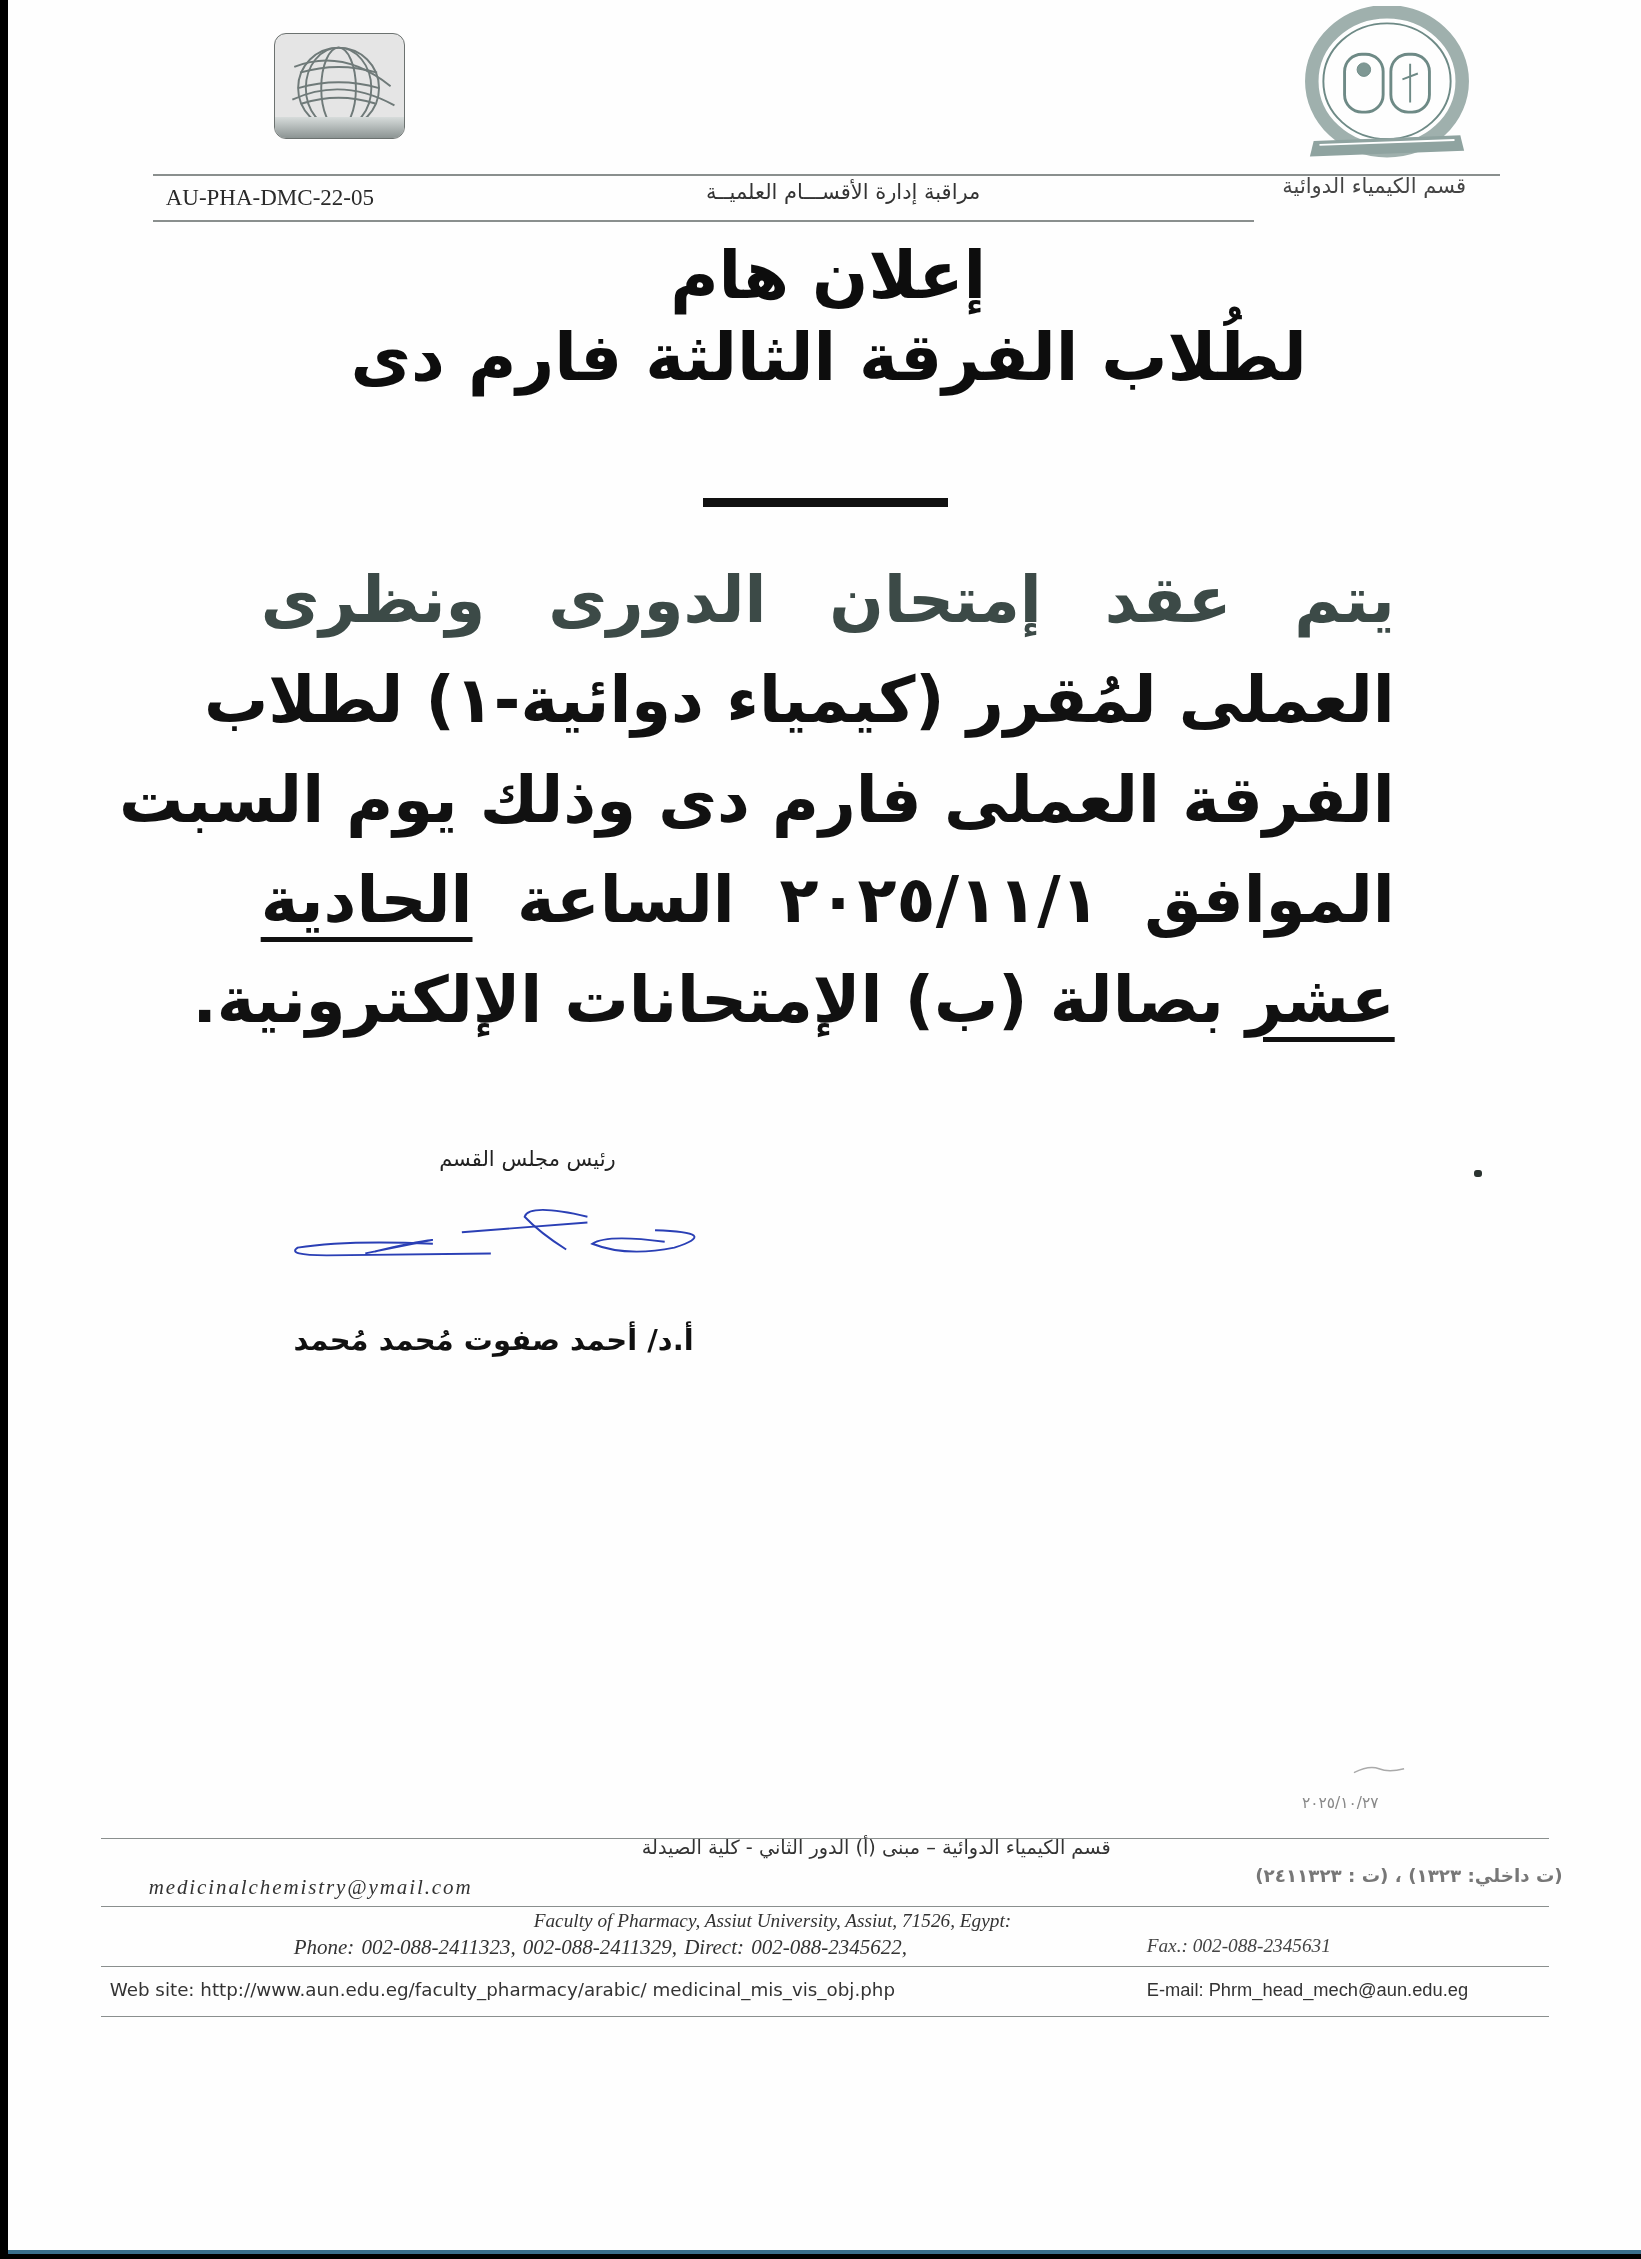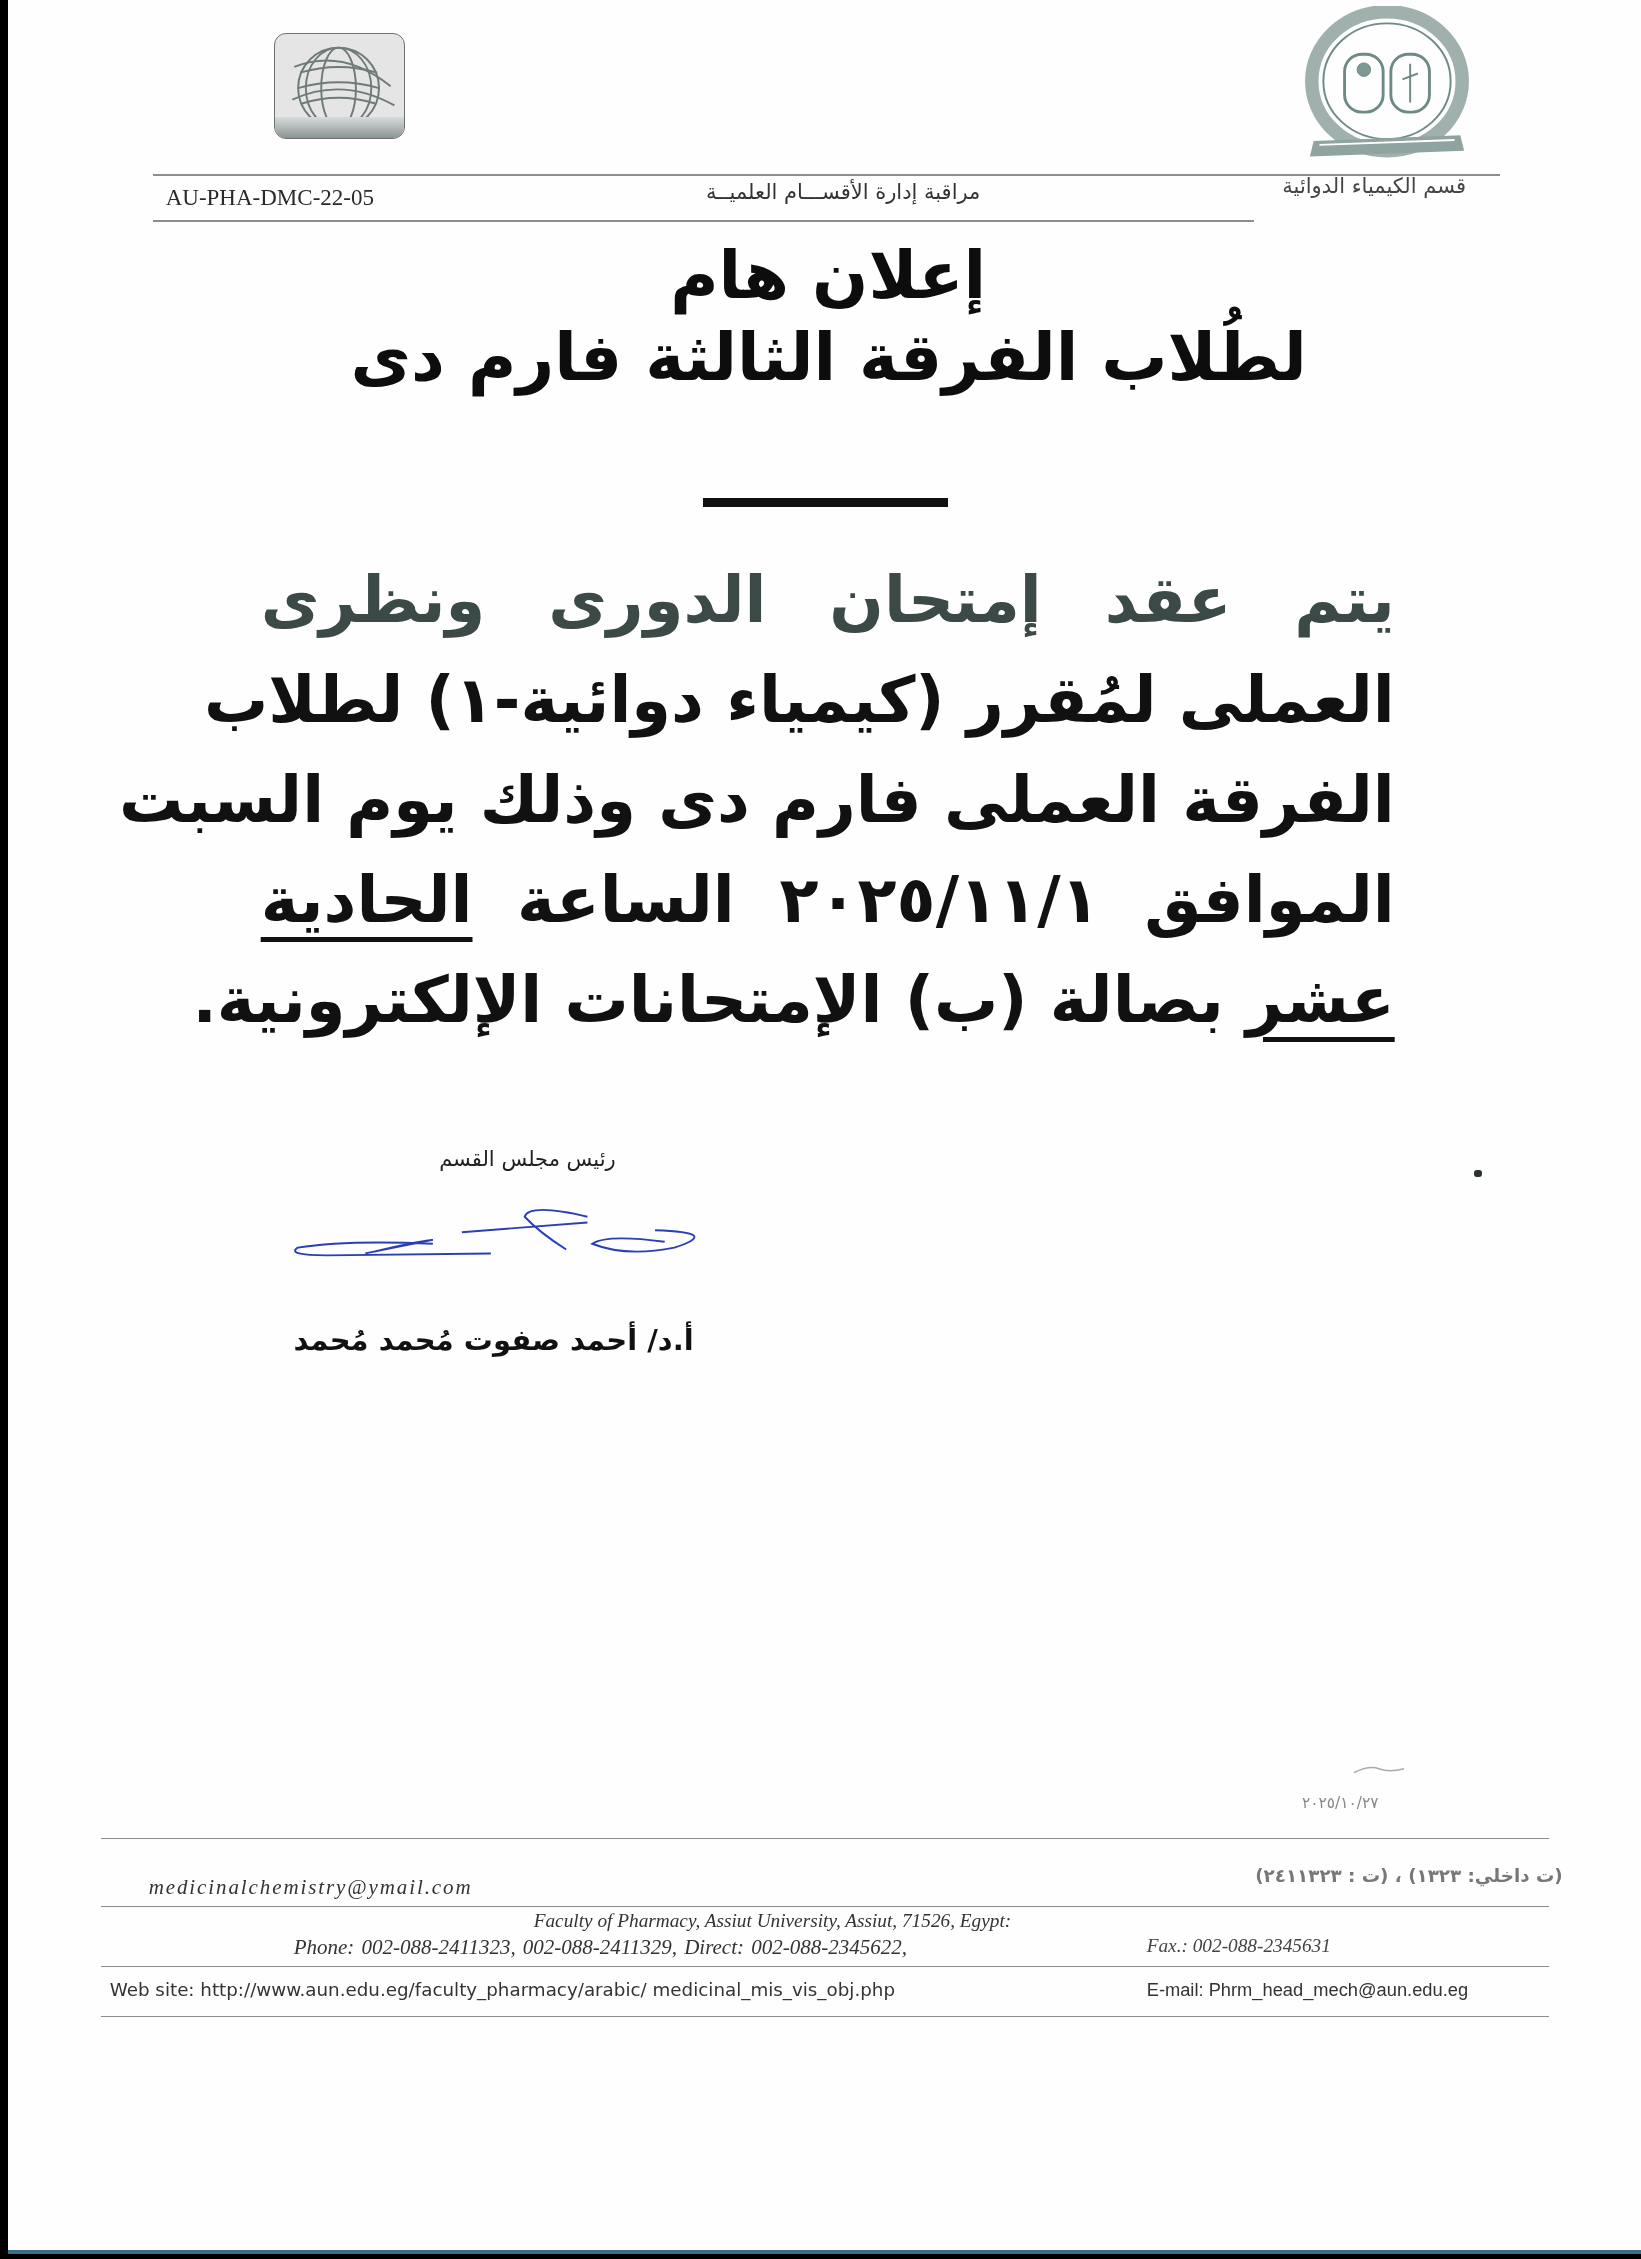--- a/index.html
+++ b/index.html
@@ -145,20 +145,21 @@
   </svg>
   <div class="abs sig-name rtl">أ.د/ أحمد صفوت مُحمد مُحمد</div>
   <div class="abs speck"></div>
 
   <svg class="abs stamp-sig" viewBox="0 0 60 14">
     <path d="M4 10 Q20 2 30 6 Q40 10 56 6" fill="none" stroke="#aaa" stroke-width="1.5"></path>
   </svg>
   <div class="abs stamp-date rtl">٢٠٢٥/١٠/٢٧</div>
 
   <div class="hline" style="left:93px; top:1838px; width:1448px; height:1.4px;"></div>
+  <div class="abs footer-ar-1 rtl">قسم الكيمياء الدوائية – مبنى (أ) الدور الثاني - كلية الصيدلة</div>
   <div class="abs footer-ar-2 rtl">(ت داخلي: ١٣٢٣) ، (ت : ٢٤١١٣٢٣)</div>
   <div class="abs footer-email-1">medicinalchemistry@ymail.com</div>
   <div class="hline" style="left:93px; top:1906px; width:1448px; height:1.4px;"></div>
   <div class="abs footer-en-1">Faculty of Pharmacy, Assiut University, Assiut, 71526, Egypt:</div>
   <div class="abs footer-phone">Phone: 002-088-2411323,     002-088-2411329,      Direct: 002-088-2345622,</div>
   <div class="abs footer-fax">Fax.: 002-088-2345631</div>
   <div class="hline" style="left:93px; top:1966px; width:1448px; height:1.4px;"></div>
   <div class="abs footer-web">Web site: http://www.aun.edu.eg/faculty_pharmacy/arabic/ medicinal_mis_vis_obj.php</div>
   <div class="abs footer-email-2">E-mail: Phrm_head_mech@aun.edu.eg</div>
   <div class="hline" style="left:93px; top:2016px; width:1448px; height:1.4px;"></div>

